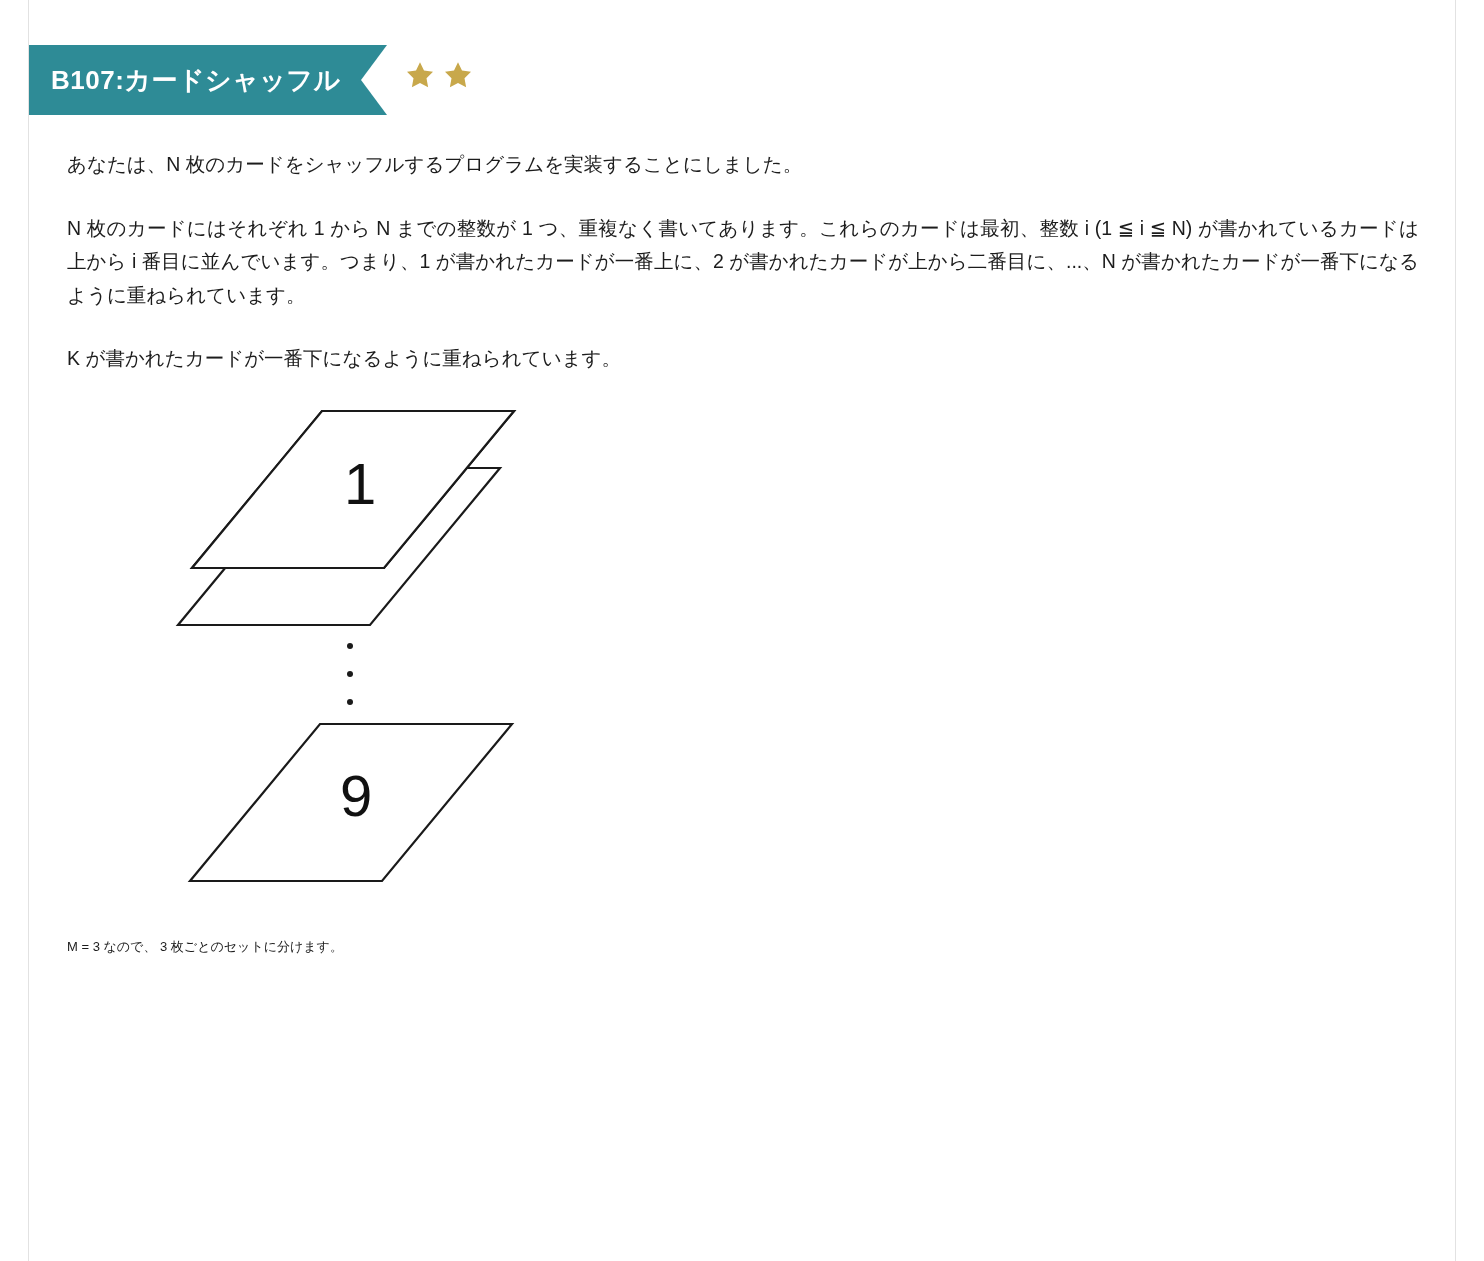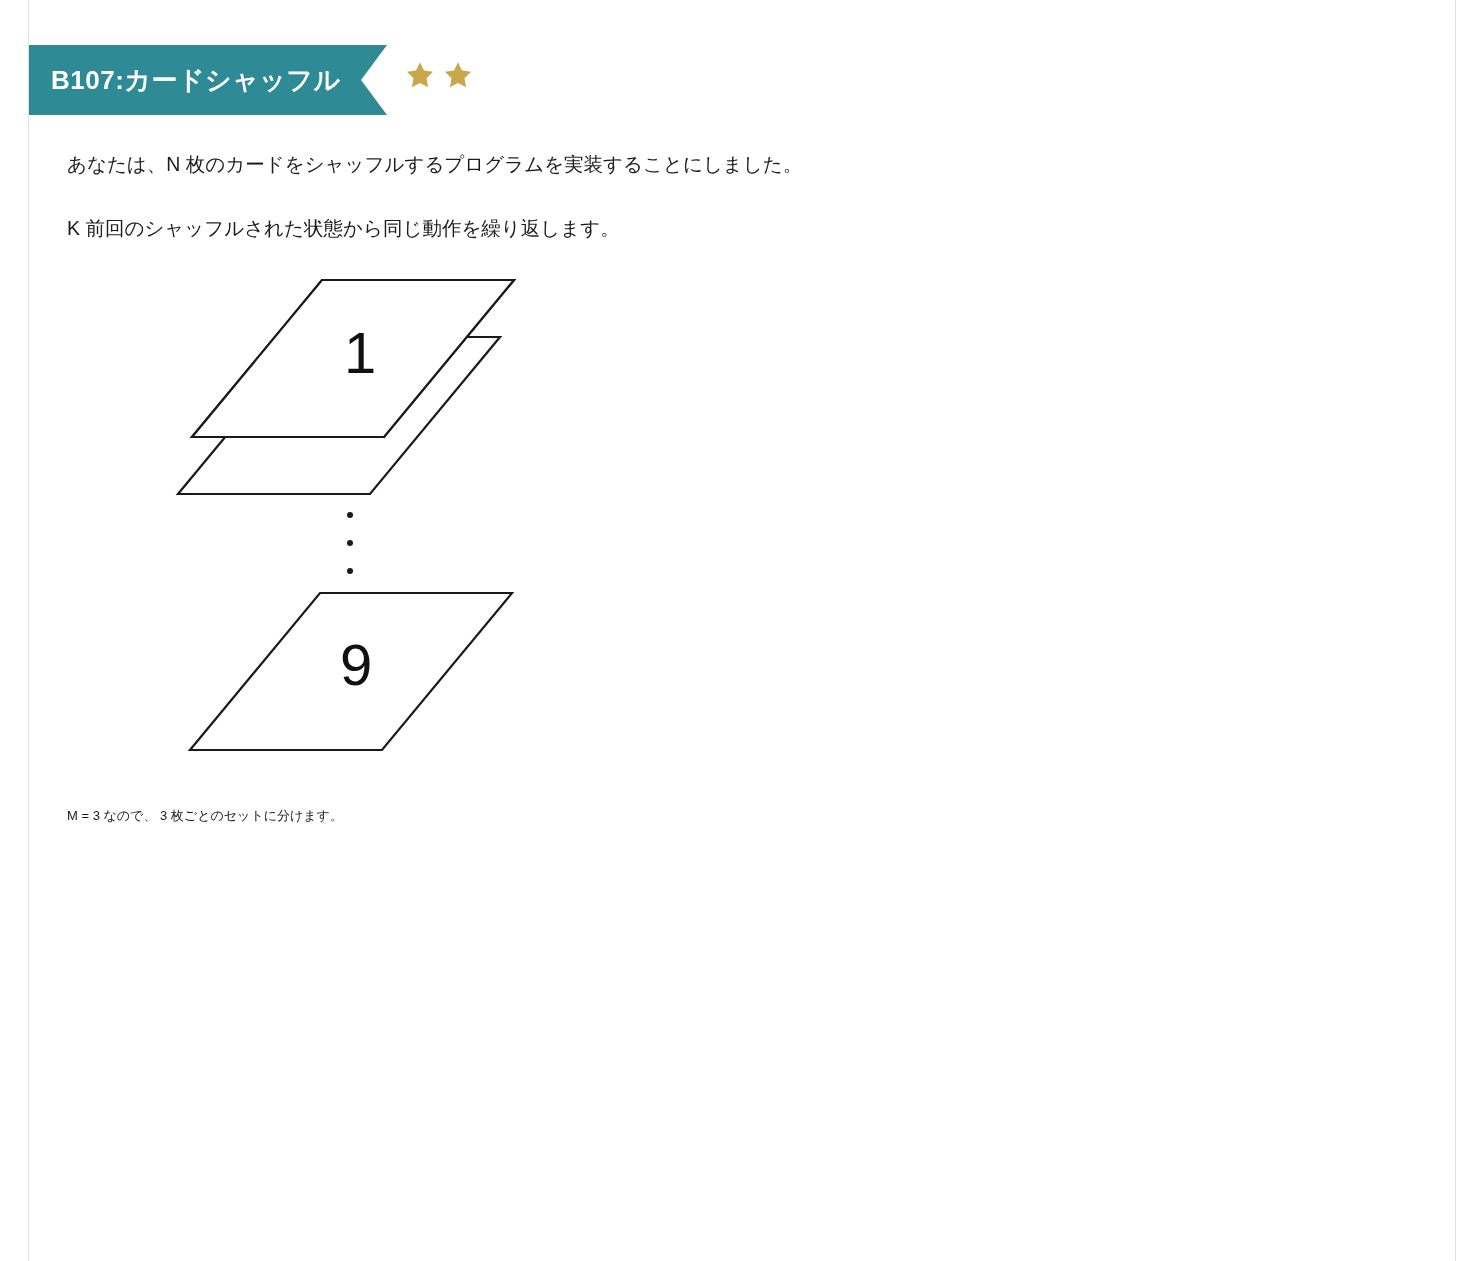--- a/index.html
+++ b/index.html
@@ -141,24 +141,25 @@
     </svg>
     <svg class="star" viewBox="0 0 24 24">
       <polygon points="12,1.8 15.2,8.4 22.4,9.4 17.2,14.5 18.5,21.7 12,18.3 5.5,21.7 6.8,14.5 1.6,9.4 8.8,8.4" fill="#c8a84b"></polygon>
     </svg>
   </div>
 
   <div class="content">
 
     <p class="para" style="text-align:left;">あなたは、N 枚のカードをシャッフルするプログラムを実装することにしました。</p>
 
+    <p class="para">N 枚のカードにはそれぞれ 1 から N までの整数が 1 つ、重複なく書いてあります。これらのカードは最初、整数 i (1 ≦ i ≦ N) が書かれているカードは上から i 番目に並んでいます。つまり、1 が書かれたカードが一番上に、2 が書かれたカードが上から二番目に、...、N が書かれたカードが一番下になるように重ねられています。</p>
 
 
     <p class="para" style="text-align:left;margin-bottom:30px;">
-      <span class="line">K 前回のシャッフルされた状態から同じ動作を繰り返します。</span>
+      <span class="line">K が書かれたカードが一番下になるように重ねられています。</span>
     </p>
 
 
     <div class="figure">
       <svg width="420" height="490" viewBox="0 0 420 490">
 
         <polygon points="200,5 392,5 262,162 70,162" fill="#ffffff" stroke="#1a1a1a" stroke-width="2.2"></polygon>
         <text x="222" y="98" font-family="Liberation Sans, sans-serif" font-size="58" fill="#111111">1</text>
 
         <polygon points="186,62 378,62 248,219 56,219" fill="none" stroke="#1a1a1a" stroke-width="2.2"></polygon>

